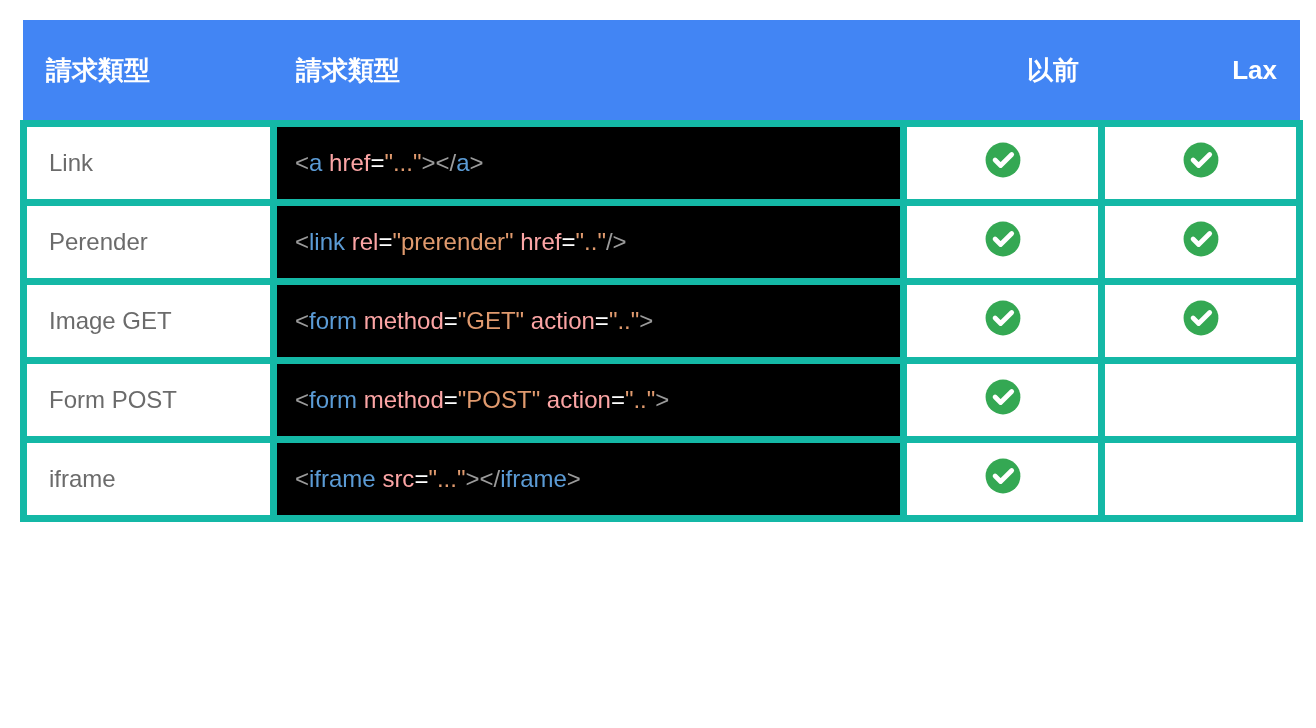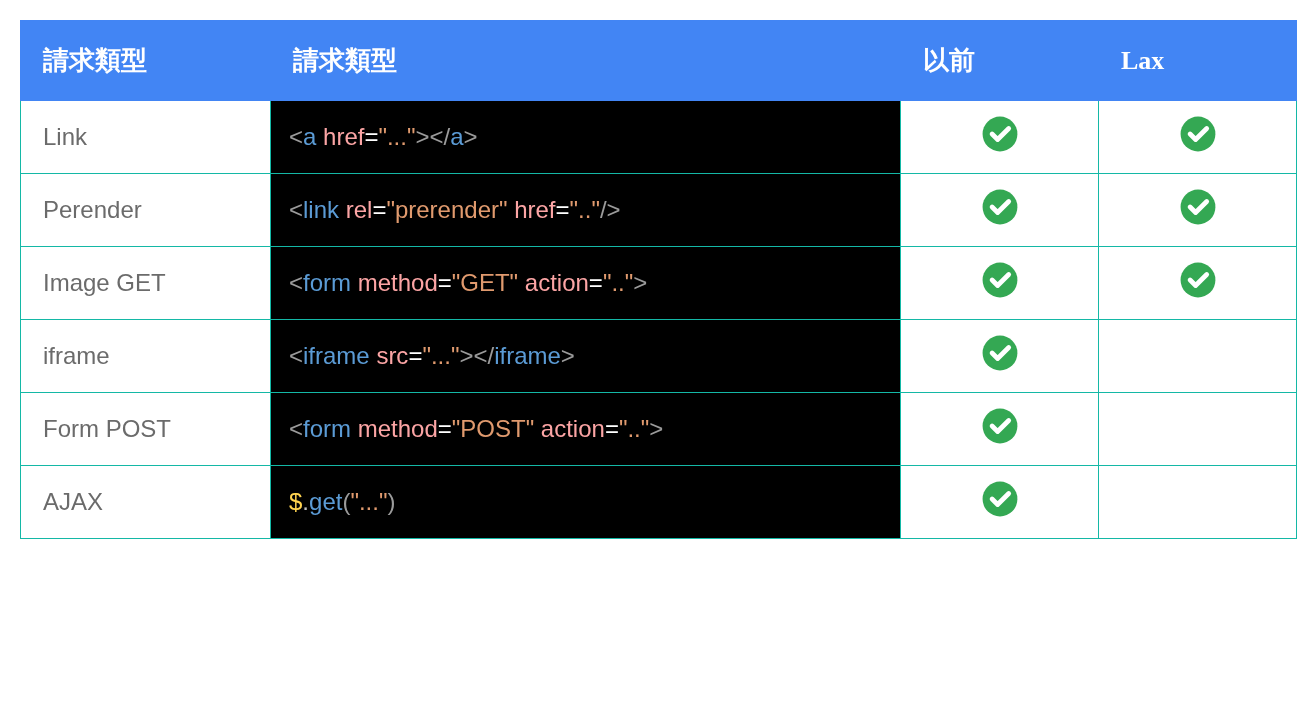--- a/index.html
+++ b/index.html
@@ -18,27 +18,27 @@
   .col-code  { width: 630px; }
   .col-prev  { width: 198px; }
   .col-lax   { width: 198px; }
 
   th {
     background: #4285f4;
     color: #ffffff;
     font-size: 26px;
     font-weight: 700;
     text-align: left;
-    padding: 22px 22px;
+    padding: 32px 22px;
     border: 1px solid #4285f4;
     vertical-align: middle;
   }
-  th.center { text-align: left; font-family: Liberation Serif, serif; }
+  th.center { text-align: right; }
   td {
-    border: 1px solid #14b8a6;
+    border: 7px solid #14b8a6;
     font-size: 24px;
     color: #6b6b6b;
     padding: 0;
     vertical-align: middle;
     height: 72px;
     background: #ffffff;
   }
   td.type-cell { padding: 0 22px; }
   td.code-outer { padding: 0; }
   td.status-cell { text-align: center; }
@@ -136,49 +136,36 @@
             </svg>
           </span></td>
         <td class="status-cell"><span class="check-icon">
             <svg viewBox="0 0 48 48">
               <circle cx="24" cy="24" r="22" fill="#34a853"></circle>
               <path d="M14 24 L21 31 L35 17" fill="none" stroke="#ffffff" stroke-width="6" stroke-linecap="round" stroke-linejoin="round"></path>
             </svg>
           </span></td>
       </tr>
       <tr>
-        <td class="type-cell">iframe</td>
-        <td class="code-outer">
-          <div class="code-block"><span class="c-punc">&lt;</span><span class="c-tag">iframe</span><span class="c-punc"> </span><span class="c-attr">src</span><span class="c-eq">=</span><span class="c-string">"..."</span><span class="c-punc">&gt;&lt;/</span><span class="c-tag">iframe</span><span class="c-punc">&gt;</span></div>
-        </td>
-        <td class="status-cell"><span class="check-icon">
-            <svg viewBox="0 0 48 48">
-              <circle cx="24" cy="24" r="22" fill="#34a853"></circle>
-              <path d="M14 24 L21 31 L35 17" fill="none" stroke="#ffffff" stroke-width="6" stroke-linecap="round" stroke-linejoin="round"></path>
-            </svg>
-          </span></td>
-        <td class="status-cell"></td>
-      </tr>
-      <tr>
         <td class="type-cell">Form POST</td>
         <td class="code-outer">
           <div class="code-block"><span class="c-punc">&lt;</span><span class="c-tag">form</span><span class="c-punc"> </span><span class="c-attr">method</span><span class="c-eq">=</span><span class="c-string">"POST"</span><span class="c-punc"> </span><span class="c-attr">action</span><span class="c-eq">=</span><span class="c-string">".."</span><span class="c-punc">&gt;</span></div>
         </td>
         <td class="status-cell"><span class="check-icon">
             <svg viewBox="0 0 48 48">
               <circle cx="24" cy="24" r="22" fill="#34a853"></circle>
               <path d="M14 24 L21 31 L35 17" fill="none" stroke="#ffffff" stroke-width="6" stroke-linecap="round" stroke-linejoin="round"></path>
             </svg>
           </span></td>
         <td class="status-cell"></td>
       </tr>
       <tr>
-        <td class="type-cell">AJAX</td>
+        <td class="type-cell">iframe</td>
         <td class="code-outer">
-          <div class="code-block"><span class="c-dollar">$</span><span class="c-dot">.</span><span class="c-tag">get</span><span class="c-punc">(</span><span class="c-string">"..."</span><span class="c-punc">)</span></div>
+          <div class="code-block"><span class="c-punc">&lt;</span><span class="c-tag">iframe</span><span class="c-punc"> </span><span class="c-attr">src</span><span class="c-eq">=</span><span class="c-string">"..."</span><span class="c-punc">&gt;&lt;/</span><span class="c-tag">iframe</span><span class="c-punc">&gt;</span></div>
         </td>
         <td class="status-cell"><span class="check-icon">
             <svg viewBox="0 0 48 48">
               <circle cx="24" cy="24" r="22" fill="#34a853"></circle>
               <path d="M14 24 L21 31 L35 17" fill="none" stroke="#ffffff" stroke-width="6" stroke-linecap="round" stroke-linejoin="round"></path>
             </svg>
           </span></td>
         <td class="status-cell"></td>
       </tr>
     </tbody>

